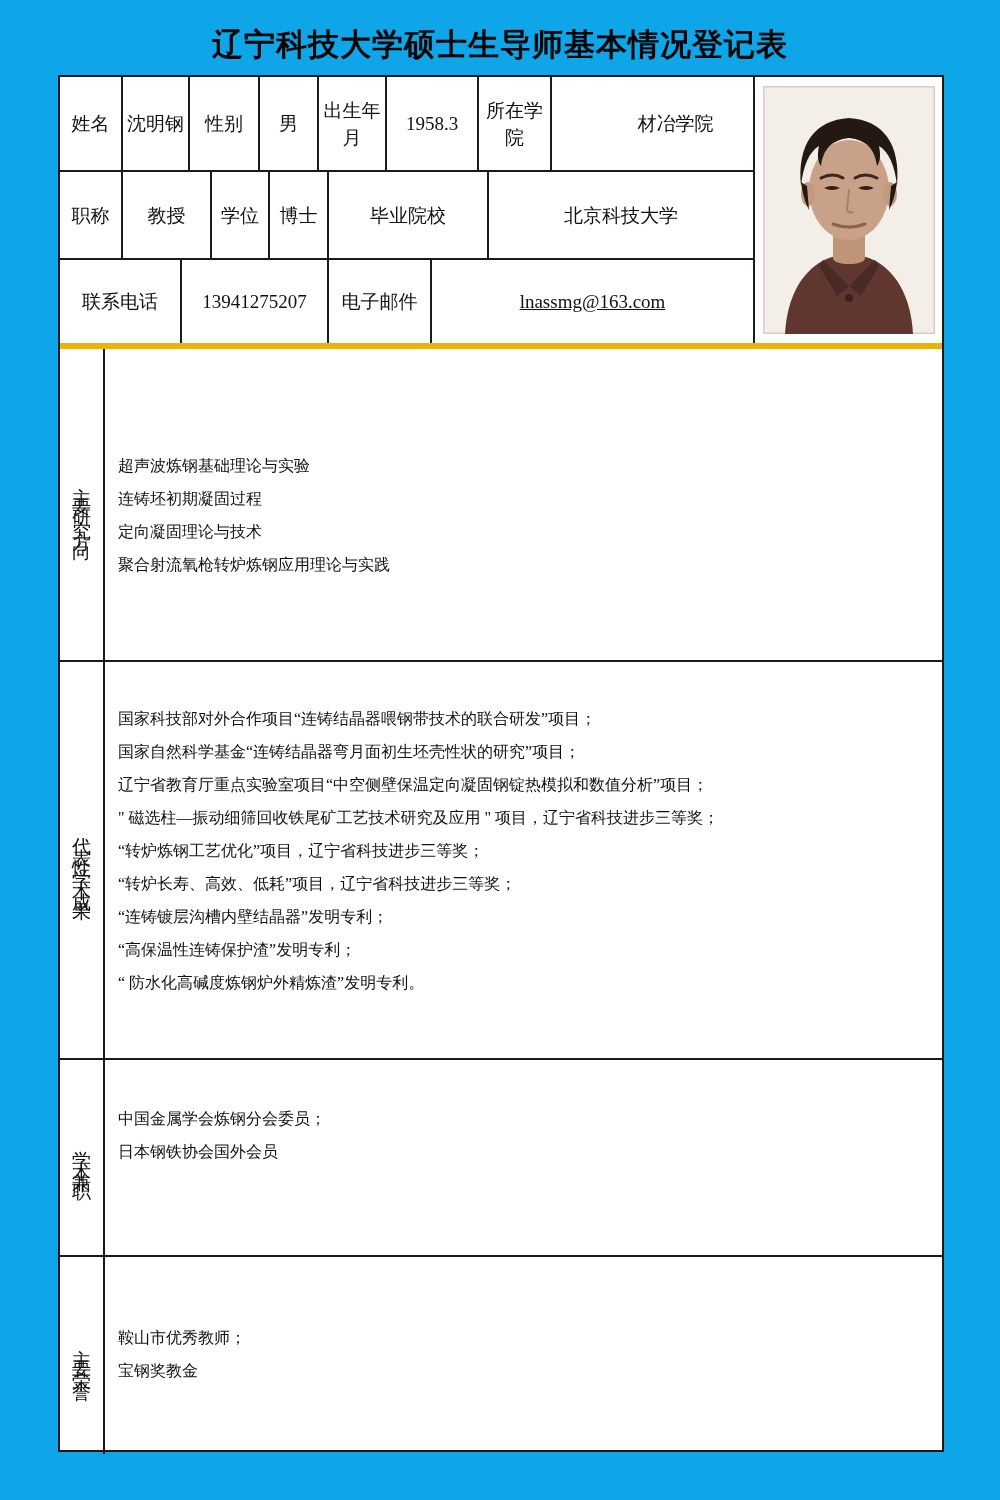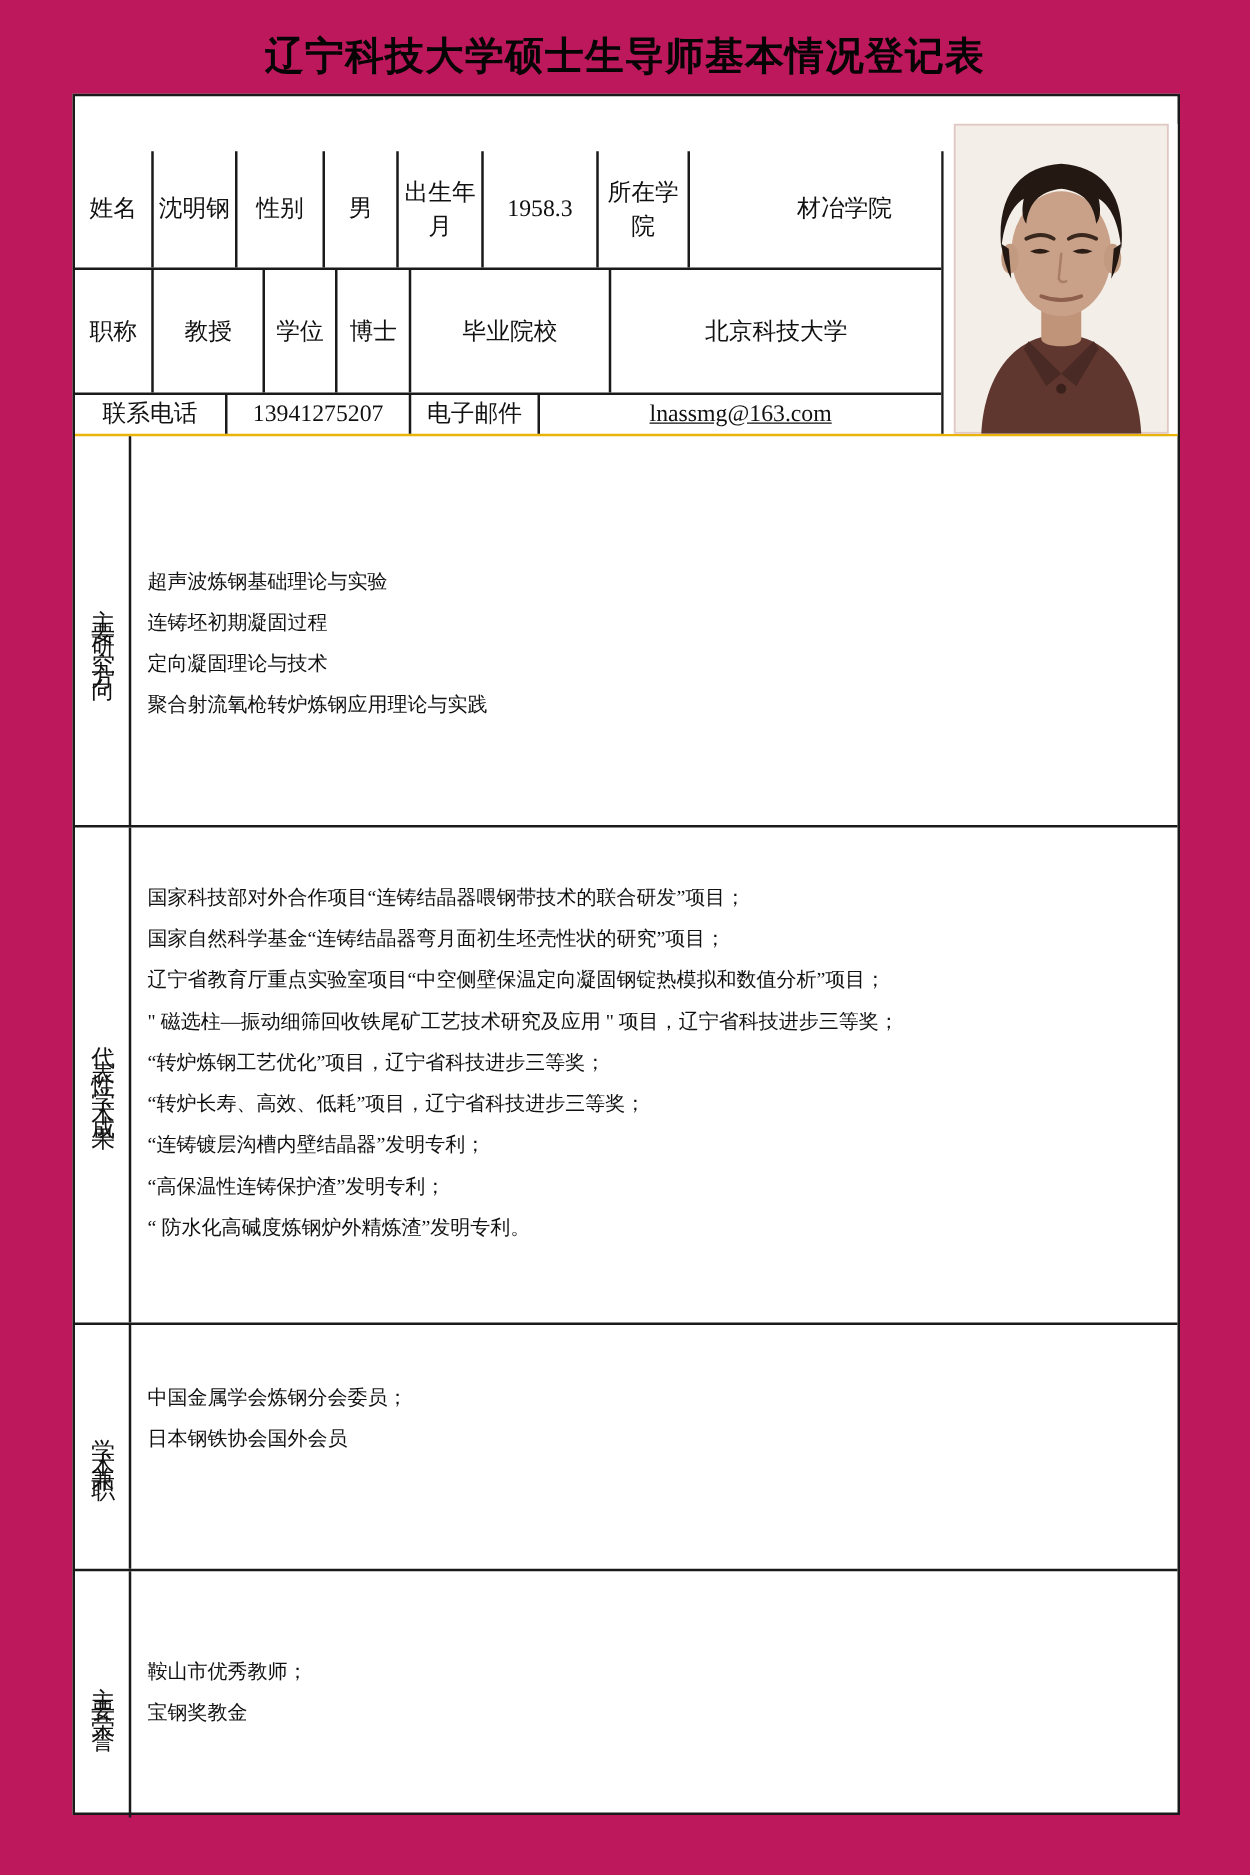--- a/index.html
+++ b/index.html
@@ -1,21 +1,21 @@
 <!DOCTYPE html>
 <html><head>
 <meta charset="utf-8">
 <style>
   * { margin: 0; padding: 0; box-sizing: border-box; }
   html, body { background: #ffffff; }
   .page {
     position: relative;
     width: 1000px;
     height: 1500px;
-    background: #be185d;
+    background: #0ea5e9;
     font-family: "Liberation Serif", "DejaVu Serif", serif;
     color: #111;
     overflow: hidden;
   }
   .page-title {
     margin-top: 24px;
     text-align: center;
     font-family: "Liberation Sans", "DejaVu Sans", sans-serif;
     font-weight: 900;
     font-size: 31px;
@@ -24,25 +24,25 @@
   }
   .form-table {
     position: absolute;
     left: 58px;
     top: 75px;
     width: 886px;
     height: 1377px;
     border: 2px solid #1a1a1a;
     background: #fff;
   }
-  .top-block { display: flex; height: 272px; border-bottom: 2px solid #eab308; align-items: flex-end; }
+  .top-block { display: flex; height: 272px; border-bottom: 6px solid #eab308; }
   .top-left { width: 695px; border-right: 2px solid #1a1a1a; display: flex; flex-direction: column; }
   .trow { display: flex; }
   .trow-1 { height: 95px; border-bottom: 2px solid #1a1a1a; }
-  .trow-2 { height: 100px; border-bottom: 2px solid #1a1a1a; }
+  .trow-2 { height: 88px; border-bottom: 2px solid #1a1a1a; }
   .trow-3 { flex: 1; }
   .cell {
     display: flex; align-items: center; justify-content: center;
     text-align: center;
     font-size: 19px;
     line-height: 27px;
     border-right: 2px solid #1a1a1a;
     padding: 2px 4px;
     overflow: hidden;
   }

